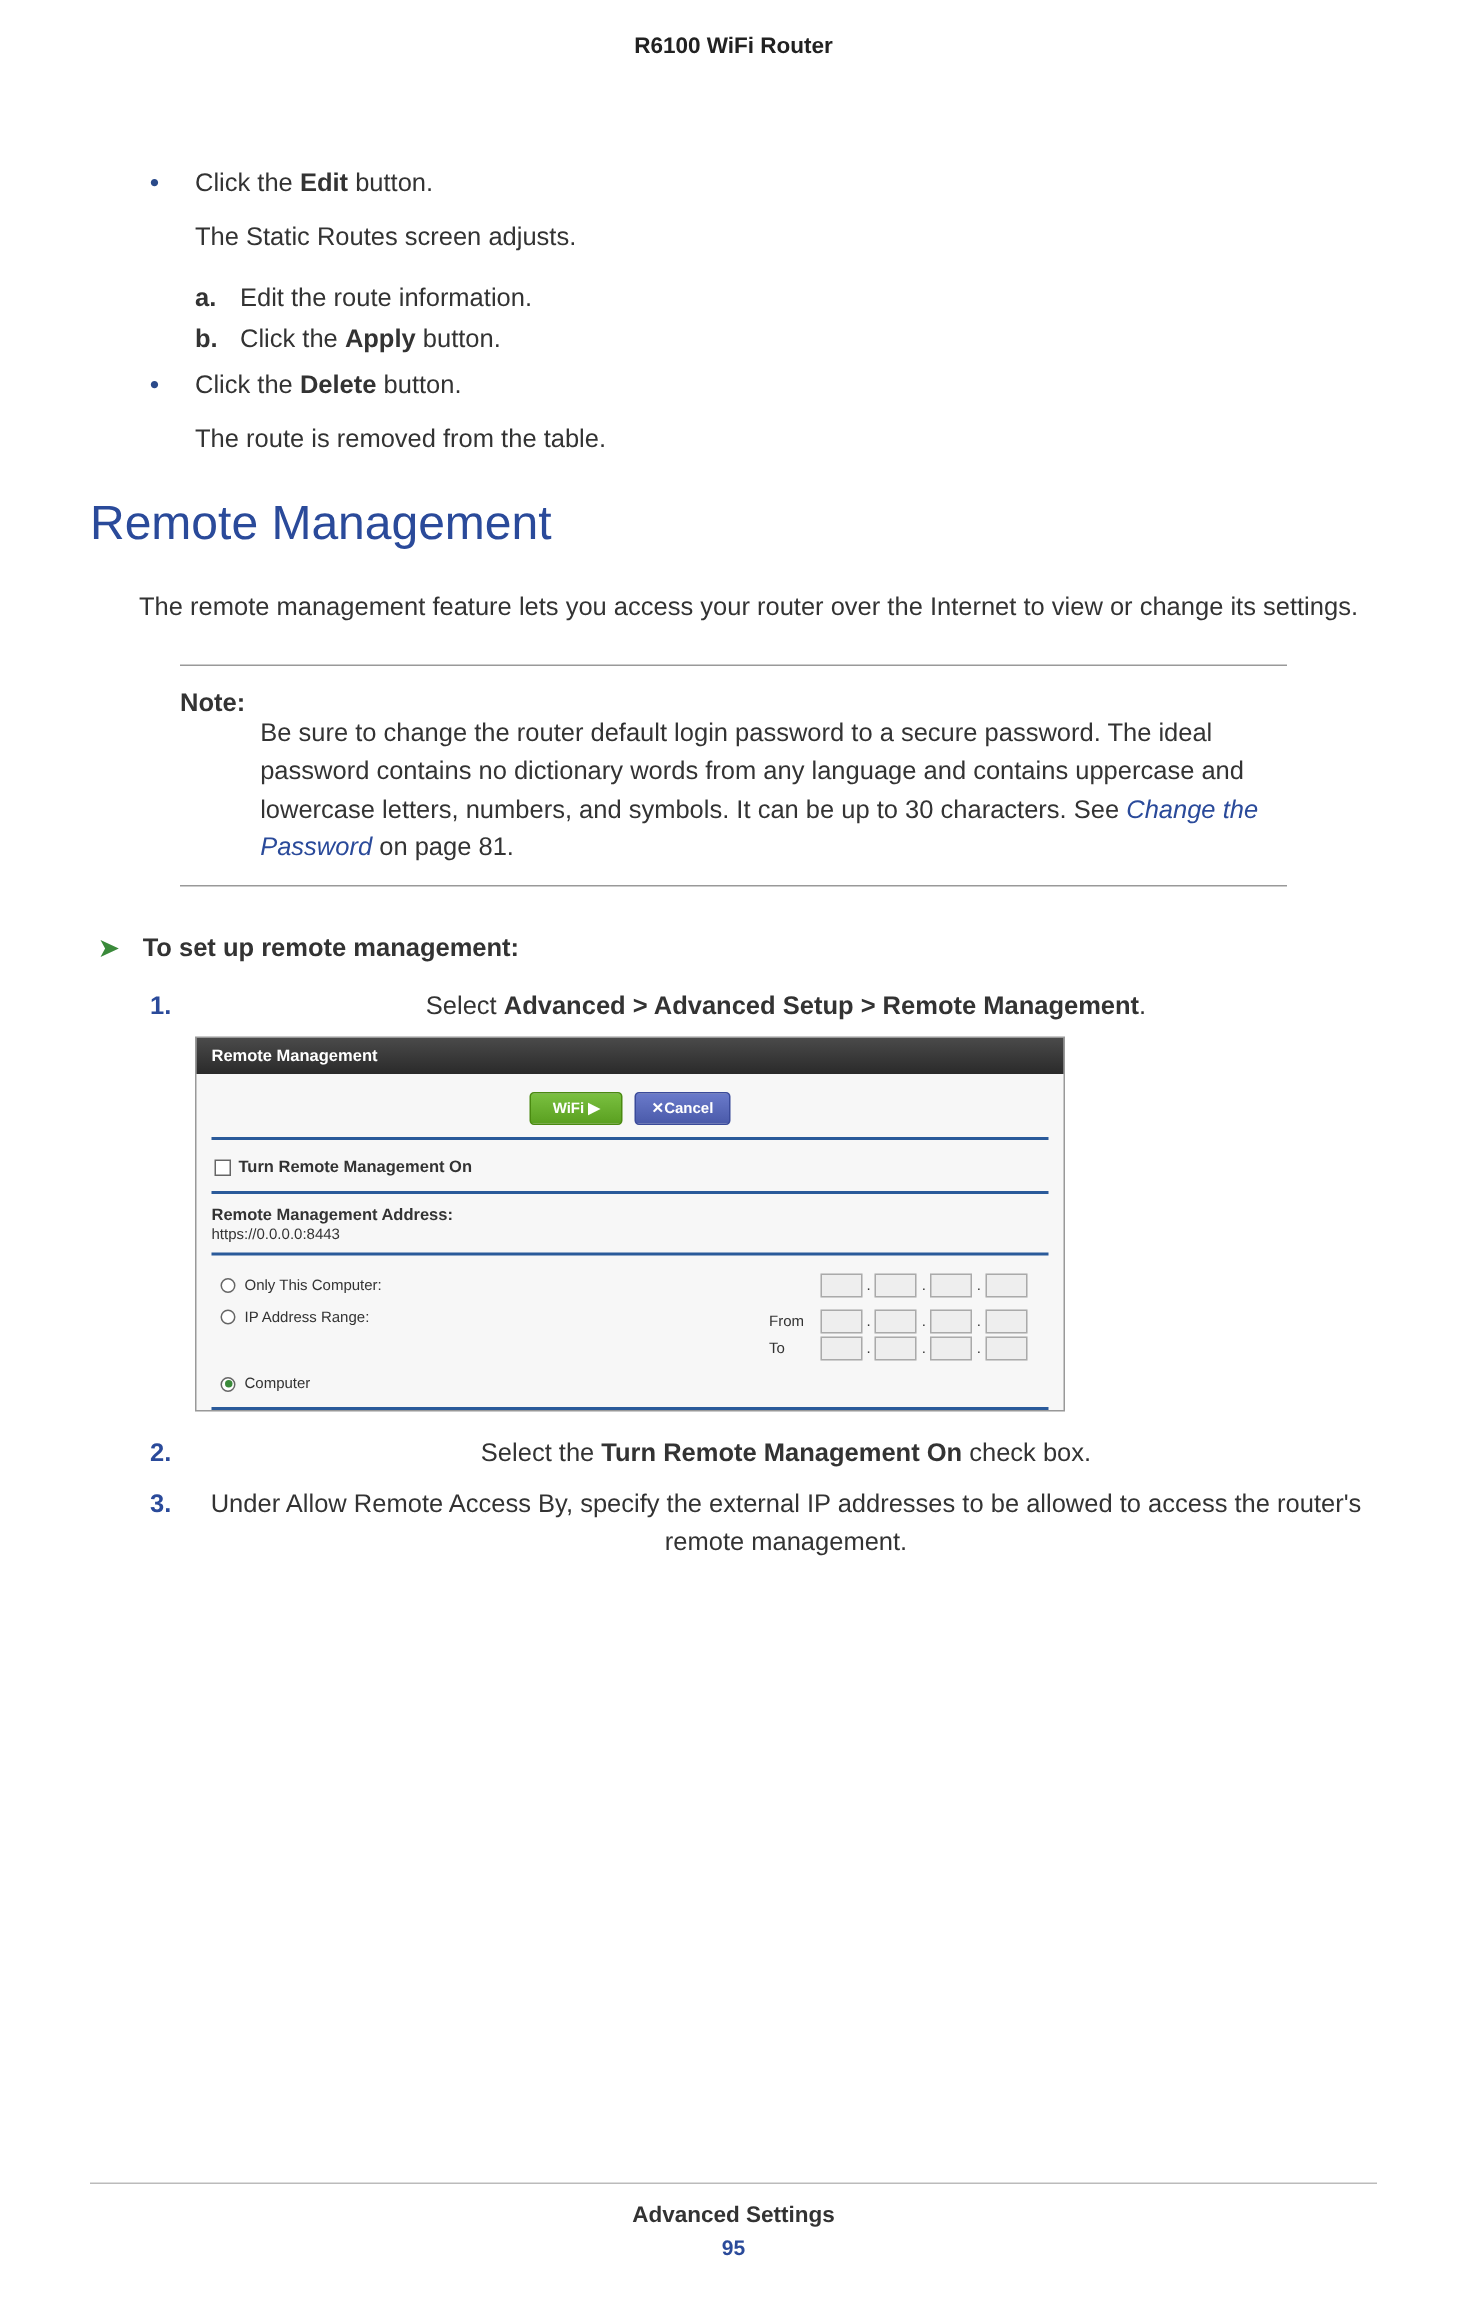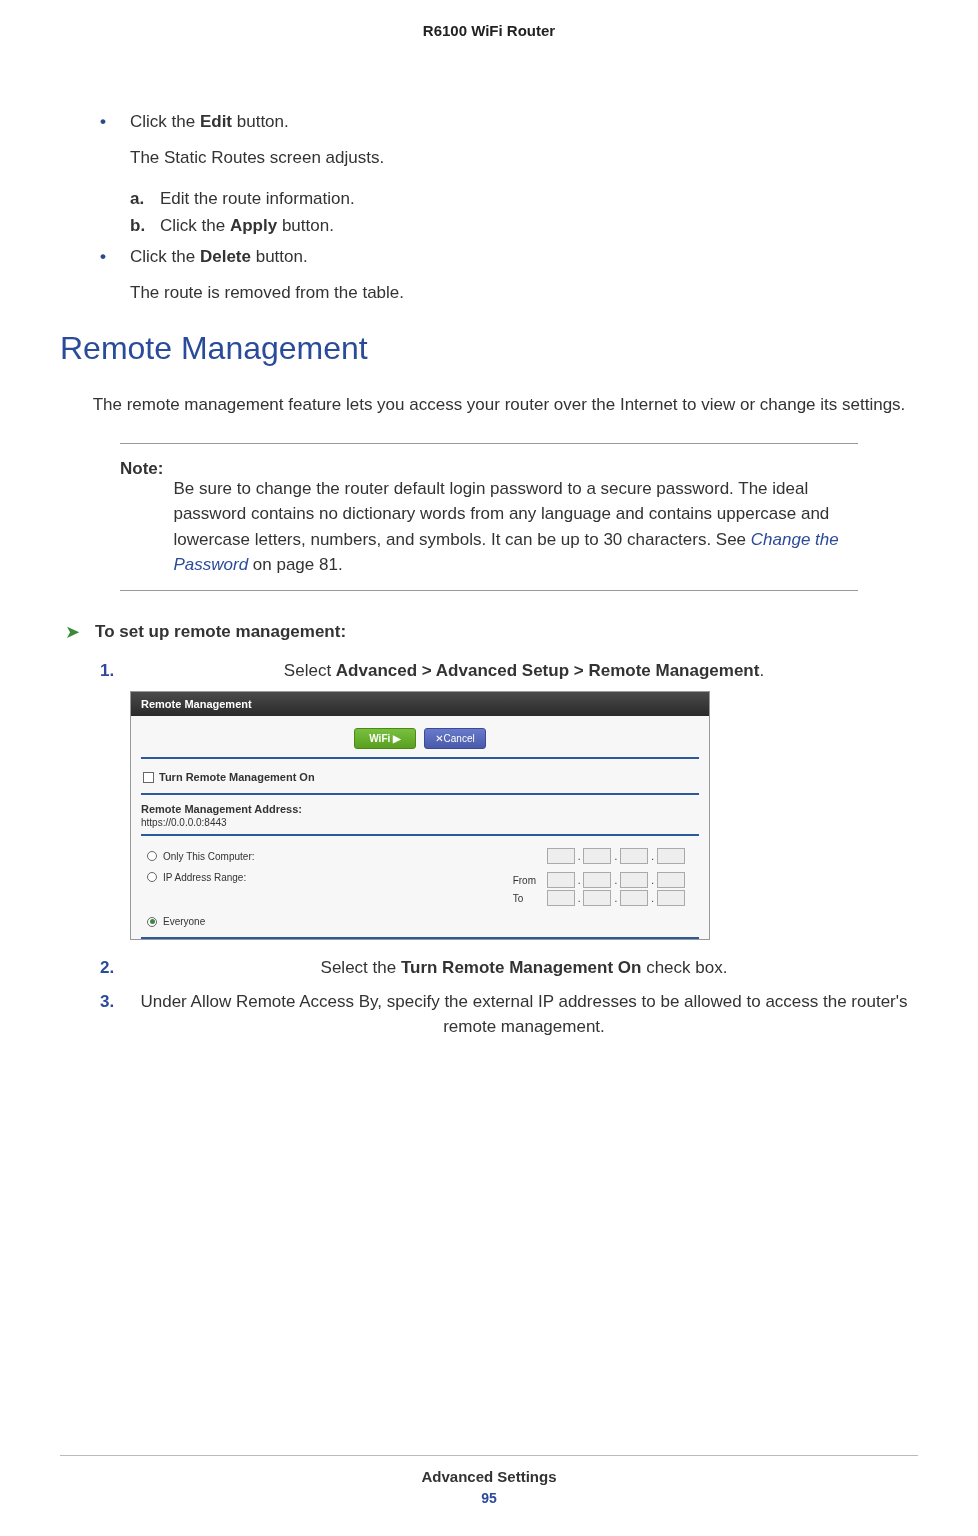--- a/index.html
+++ b/index.html
@@ -161,21 +161,21 @@
       padding: 4px 14px;
       border-radius: 3px;
       border: 1px solid #4a8a10;
       margin-right: 4px;
     }
     .btn-cancel {
       display: inline-block;
       background: linear-gradient(#6a7aca, #4a5aaa);
       color: #fff;
       font-size: 10px;
-      font-weight: normal;
+      font-weight: bold;
       padding: 4px 10px;
       border-radius: 3px;
       border: 1px solid #3a4a9a;
     }
     .ss-section {
       margin: 8px 10px 0 10px;
       padding-bottom: 6px;
       border-bottom: 2px solid #2a5a9a;
       font-size: 11px;
     }
@@ -371,21 +371,21 @@
             <span class="ss-ip-box"></span>
               <span class="ss-dot">.</span>
             <span class="ss-ip-box"></span>
               <span class="ss-dot">.</span>
             <span class="ss-ip-box"></span>
           </span>
         </span>
       </div>
       <div class="ss-row">
         <span class="ss-radio checked"></span>
-        <span class="ss-row-label">Everyone</span>
+        <span class="ss-row-label">Computer</span>
       </div>
     </div>
   </div>
 
   <div class="num-item">
     <span class="num-marker">2.</span>
     <span class="num-text">
       <span>Select the </span><b>Turn Remote Management On</b><span> check box.</span>
     </span>
   </div>

